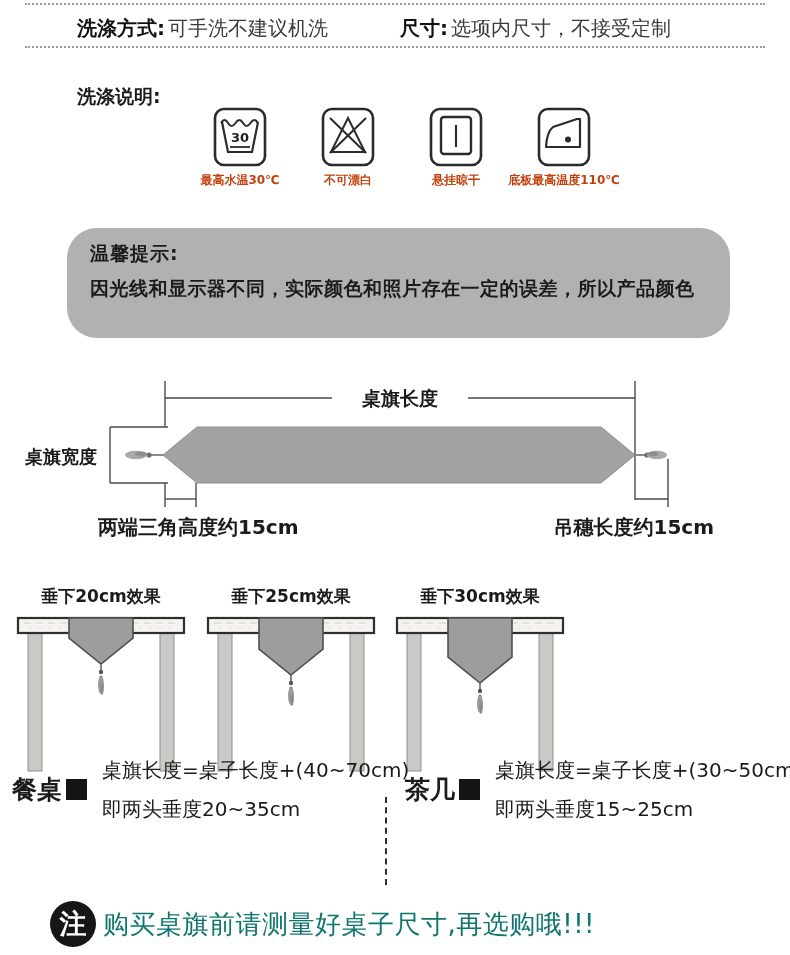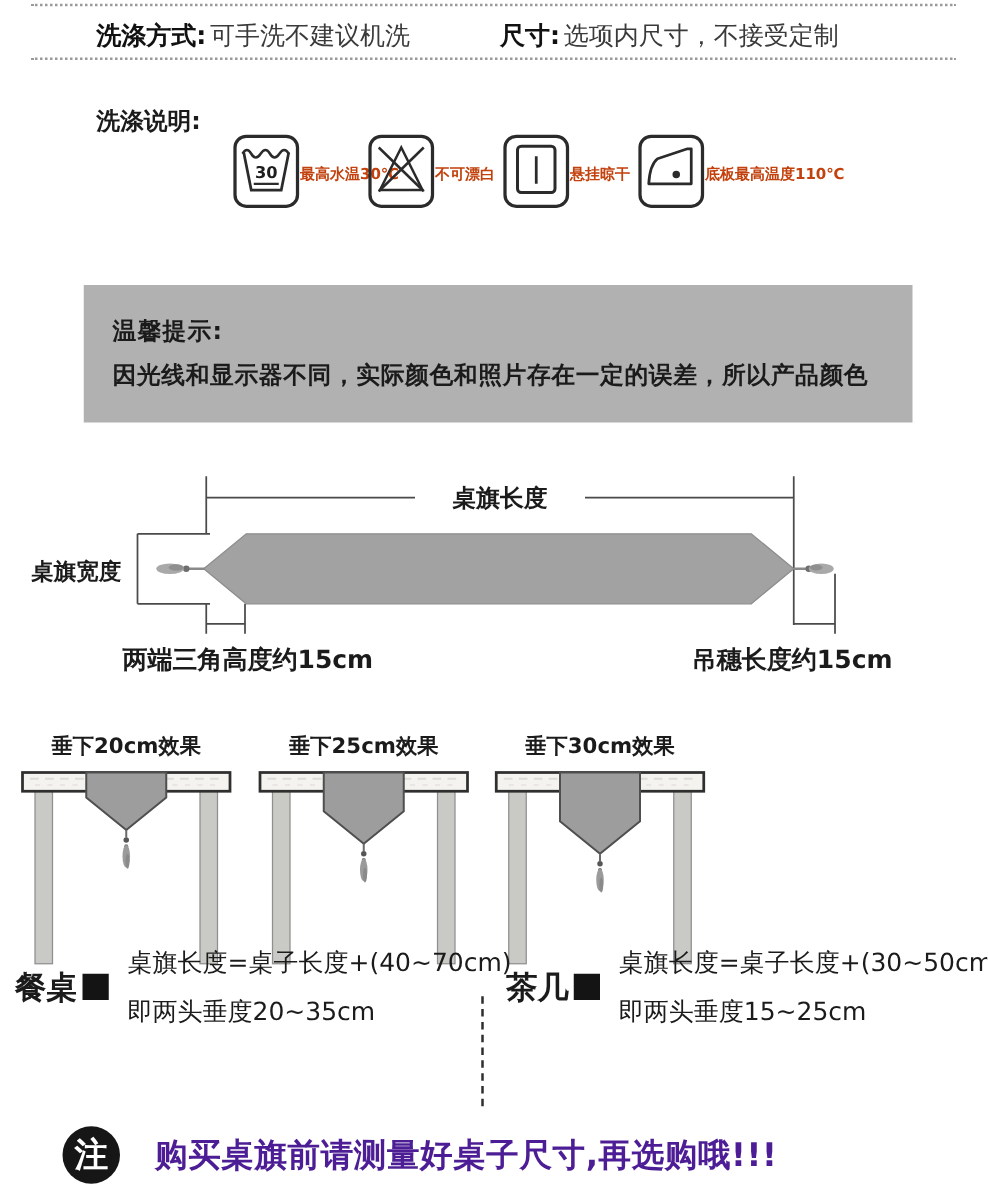--- a/index.html
+++ b/index.html
@@ -6,47 +6,47 @@
   #page{position:relative;width:790px;height:955px;background:#fff;overflow:hidden;
         font-family:"DejaVu Sans","Liberation Sans",sans-serif;color:#1b1b1b;}
   .rule{position:absolute;left:25px;right:25px;border-top:2px dotted #9a9a9a;height:0;}
   
   .hdr{position:absolute;top:14px;font-size:20px;line-height:28px;white-space:nowrap;}
   .hdr .lbl{font-weight:700;color:#111;}
   .hdr .val{font-weight:500;color:#3a3a3a;margin-left:3px;}
   
   .care-title{position:absolute;top:84px;left:77px;font-size:19px;font-weight:700;white-space:nowrap;}
   .care-row{position:absolute;top:106px;left:186px;display:flex;}
-  .care-item{width:108px;display:flex;align-items:center;}
+  .care-item{width:108px;display:flex;flex-direction:column;align-items:center;}
   .icon-box{height:62px;}
   .care-label{margin-top:4px;font-size:12px;font-weight:700;color:#c2410c;white-space:nowrap;}
   
   .tips{position:absolute;top:228px;left:67px;width:663px;height:110px;background:#b1b1b1;
-        box-sizing:border-box;padding:24px 0 0 23px;}
+        box-sizing:border-box;padding:13px 0 0 23px;border-radius:30px;}
   .tips-title{font-size:19px;font-weight:700;letter-spacing:1px;}
   .tips-line{font-size:19px;font-weight:600;margin-top:9px;letter-spacing:.5px;white-space:nowrap;}
   
   .diagram{position:absolute;top:370px;left:0;}
   
   .tbl-block{position:absolute;top:585px;width:170px;}
   .tbl-title{width:170px;text-align:center;font-size:17px;font-weight:700;white-space:nowrap;height:24px;}
   .tbl-fig{margin-top:0;}
   
   .formula{position:absolute;top:756px;display:flex;align-items:center;}
   .f-type{font-size:25px;font-weight:700;white-space:nowrap;line-height:30px;}
   .sq{display:inline-block;width:21px;height:21px;background:#141414;margin-left:4px;vertical-align:-2px;}
   .f-lines{margin-left:15px;}
   .f-line{font-size:20px;font-weight:400;white-space:nowrap;line-height:28px;}
   .f-line2{margin-top:11px;}
   .v-div{position:absolute;left:385px;top:797px;height:88px;border-left:2px dashed #2e2e2e;}
   
   .footer{position:absolute;top:901px;left:50px;display:flex;align-items:center;}
   .badge{width:46px;height:46px;border-radius:50%;background:#161616;color:#fff;
          font-size:27px;font-weight:700;display:flex;align-items:center;justify-content:center;}
-  .footer-text{margin-left:28px;font-size:26px;font-weight:700;color:#4c1d95;letter-spacing:.5px;white-space:nowrap;}
+  .footer-text{margin-left:7px;font-size:26px;font-weight:400;color:#0f766e;letter-spacing:.5px;white-space:nowrap;}
 </style>
 </head>
 <body>
 
 <div id="page">
 
   <div class="rule" style="top:3px"></div>
   <div class="rule" style="top:46px"></div>
 
   <div class="hdr" style="left:77px">

